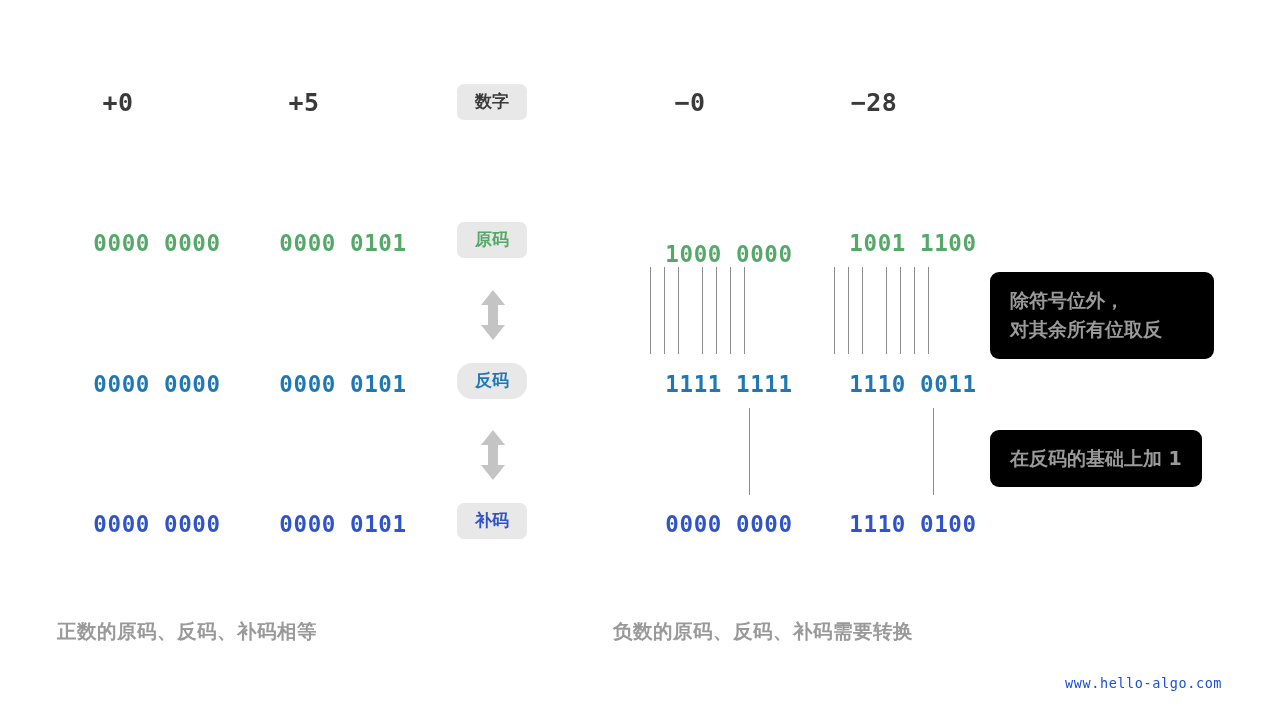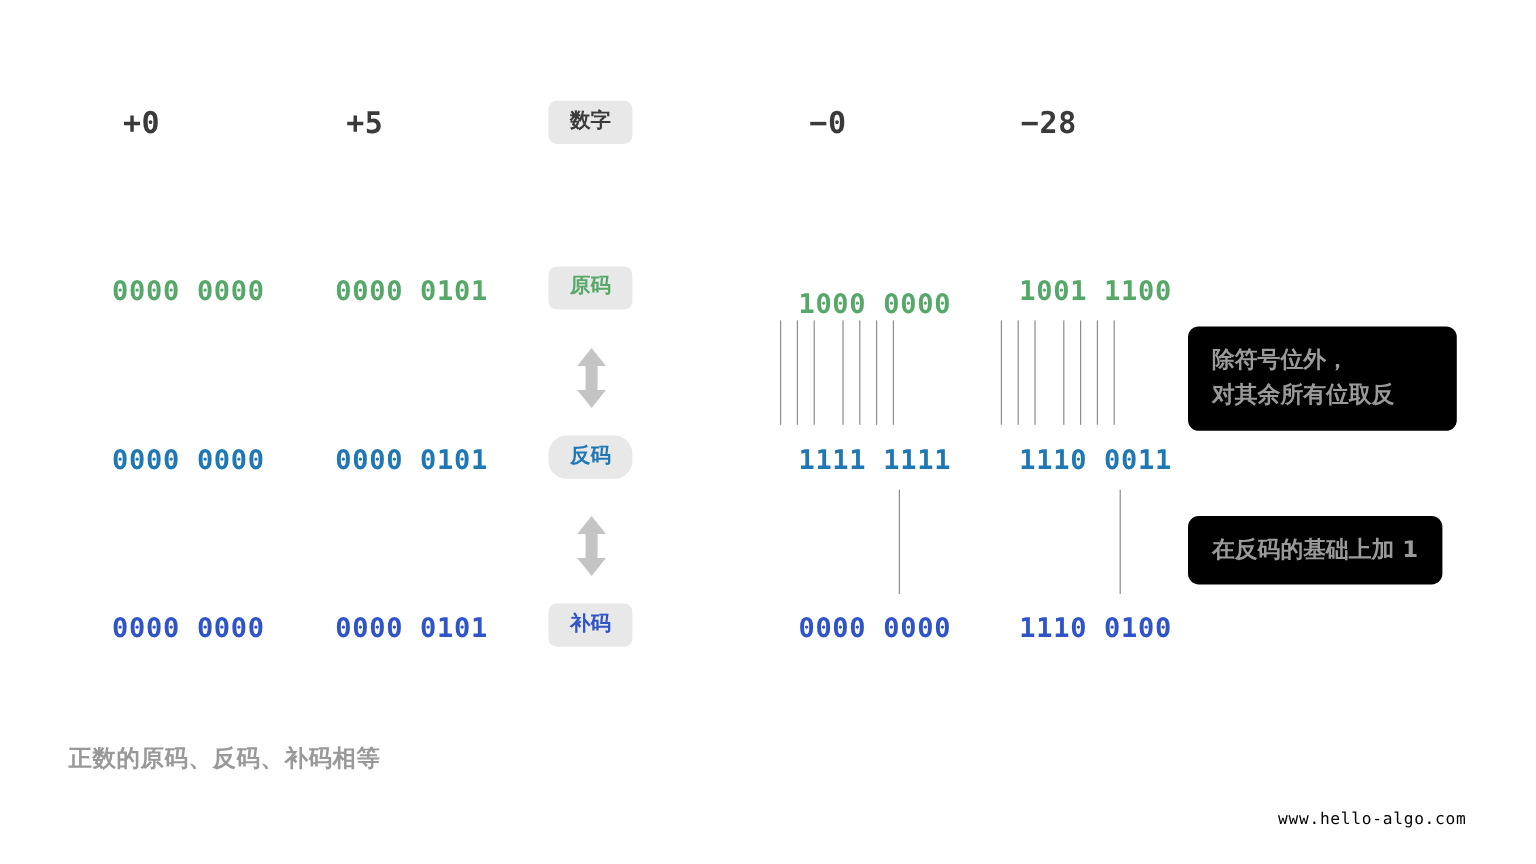--- a/index.html
+++ b/index.html
@@ -88,21 +88,21 @@
     font-weight: bold;
     font-size: 19.5px;
     color: #999999;
     letter-spacing: 0.5px;
   }
 
   
   .watermark {
     font-family: "DejaVu Sans Mono", "Liberation Mono", monospace;
     font-size: 13.5px;
-    color: #000000;
+    color: #1d4ed8;
     letter-spacing: 0.6px;
   }
 
   
   .tick {
     position: absolute;
     width: 1px;
     background: #8c8c8c;
   }
 
@@ -118,21 +118,21 @@
 
 <div id="stage">
 
   <div class="cell num-head" style="left:118px; top:88px;">+0</div>
   <div class="cell num-head" style="left:304px; top:88px;">+5</div>
   <div class="cell num-head" style="left:690px; top:88px;">−0</div>
   <div class="cell num-head" style="left:874px; top:88px;">−28</div>
 
   <div class="cell row-label dark" style="left:492px; top:84px;">数字</div>
 
-  <div class="cell row-label green" style="left:492px; top:222px;font-family:Liberation Mono, monospace;">原码</div>
+  <div class="cell row-label green" style="left:492px; top:222px;">原码</div>
 
   <div class="cell row-label blue" style="left:492px; top:363px;">反码</div>
 
   <div class="cell row-label dblue" style="left:492px; top:503px;">补码</div>
 
   <div class="dbl-arrow" style="left:493px; top:289px;">
     <svg width="30" height="52" viewBox="0 0 30 52" aria-hidden="true">
       <path d="M15 1 L27 16 L20 16 L20 36 L27 36 L15 51 L3 36 L10 36 L10 16 L3 16 Z" fill="#c4c4c4"></path>
     </svg>
   </div>
@@ -177,16 +177,17 @@
   <div class="tick" style="left:749px; top:408px; height:87px;"></div>
   <div class="tick" style="left:933px; top:408px; height:87px;"></div>
 
   <div class="cell note" style="left:990px; top:272px; width:184px;">除符号位外，
 对其余所有位取反</div>
 
   <div class="cell note" style="left:990px; top:430px;">在反码的基础上加  1</div>
 
   <div class="cell caption" style="left:57px; top:618px;">正数的原码、反码、补码相等</div>
 
+  <div class="cell caption" style="left:613px; top:618px;">负数的原码、反码、补码需要转换</div>
 
   <div class="cell watermark" style="left:1065px; top:675px;">www.hello-algo.com</div>
 
 </div>
 
 </body></html>

